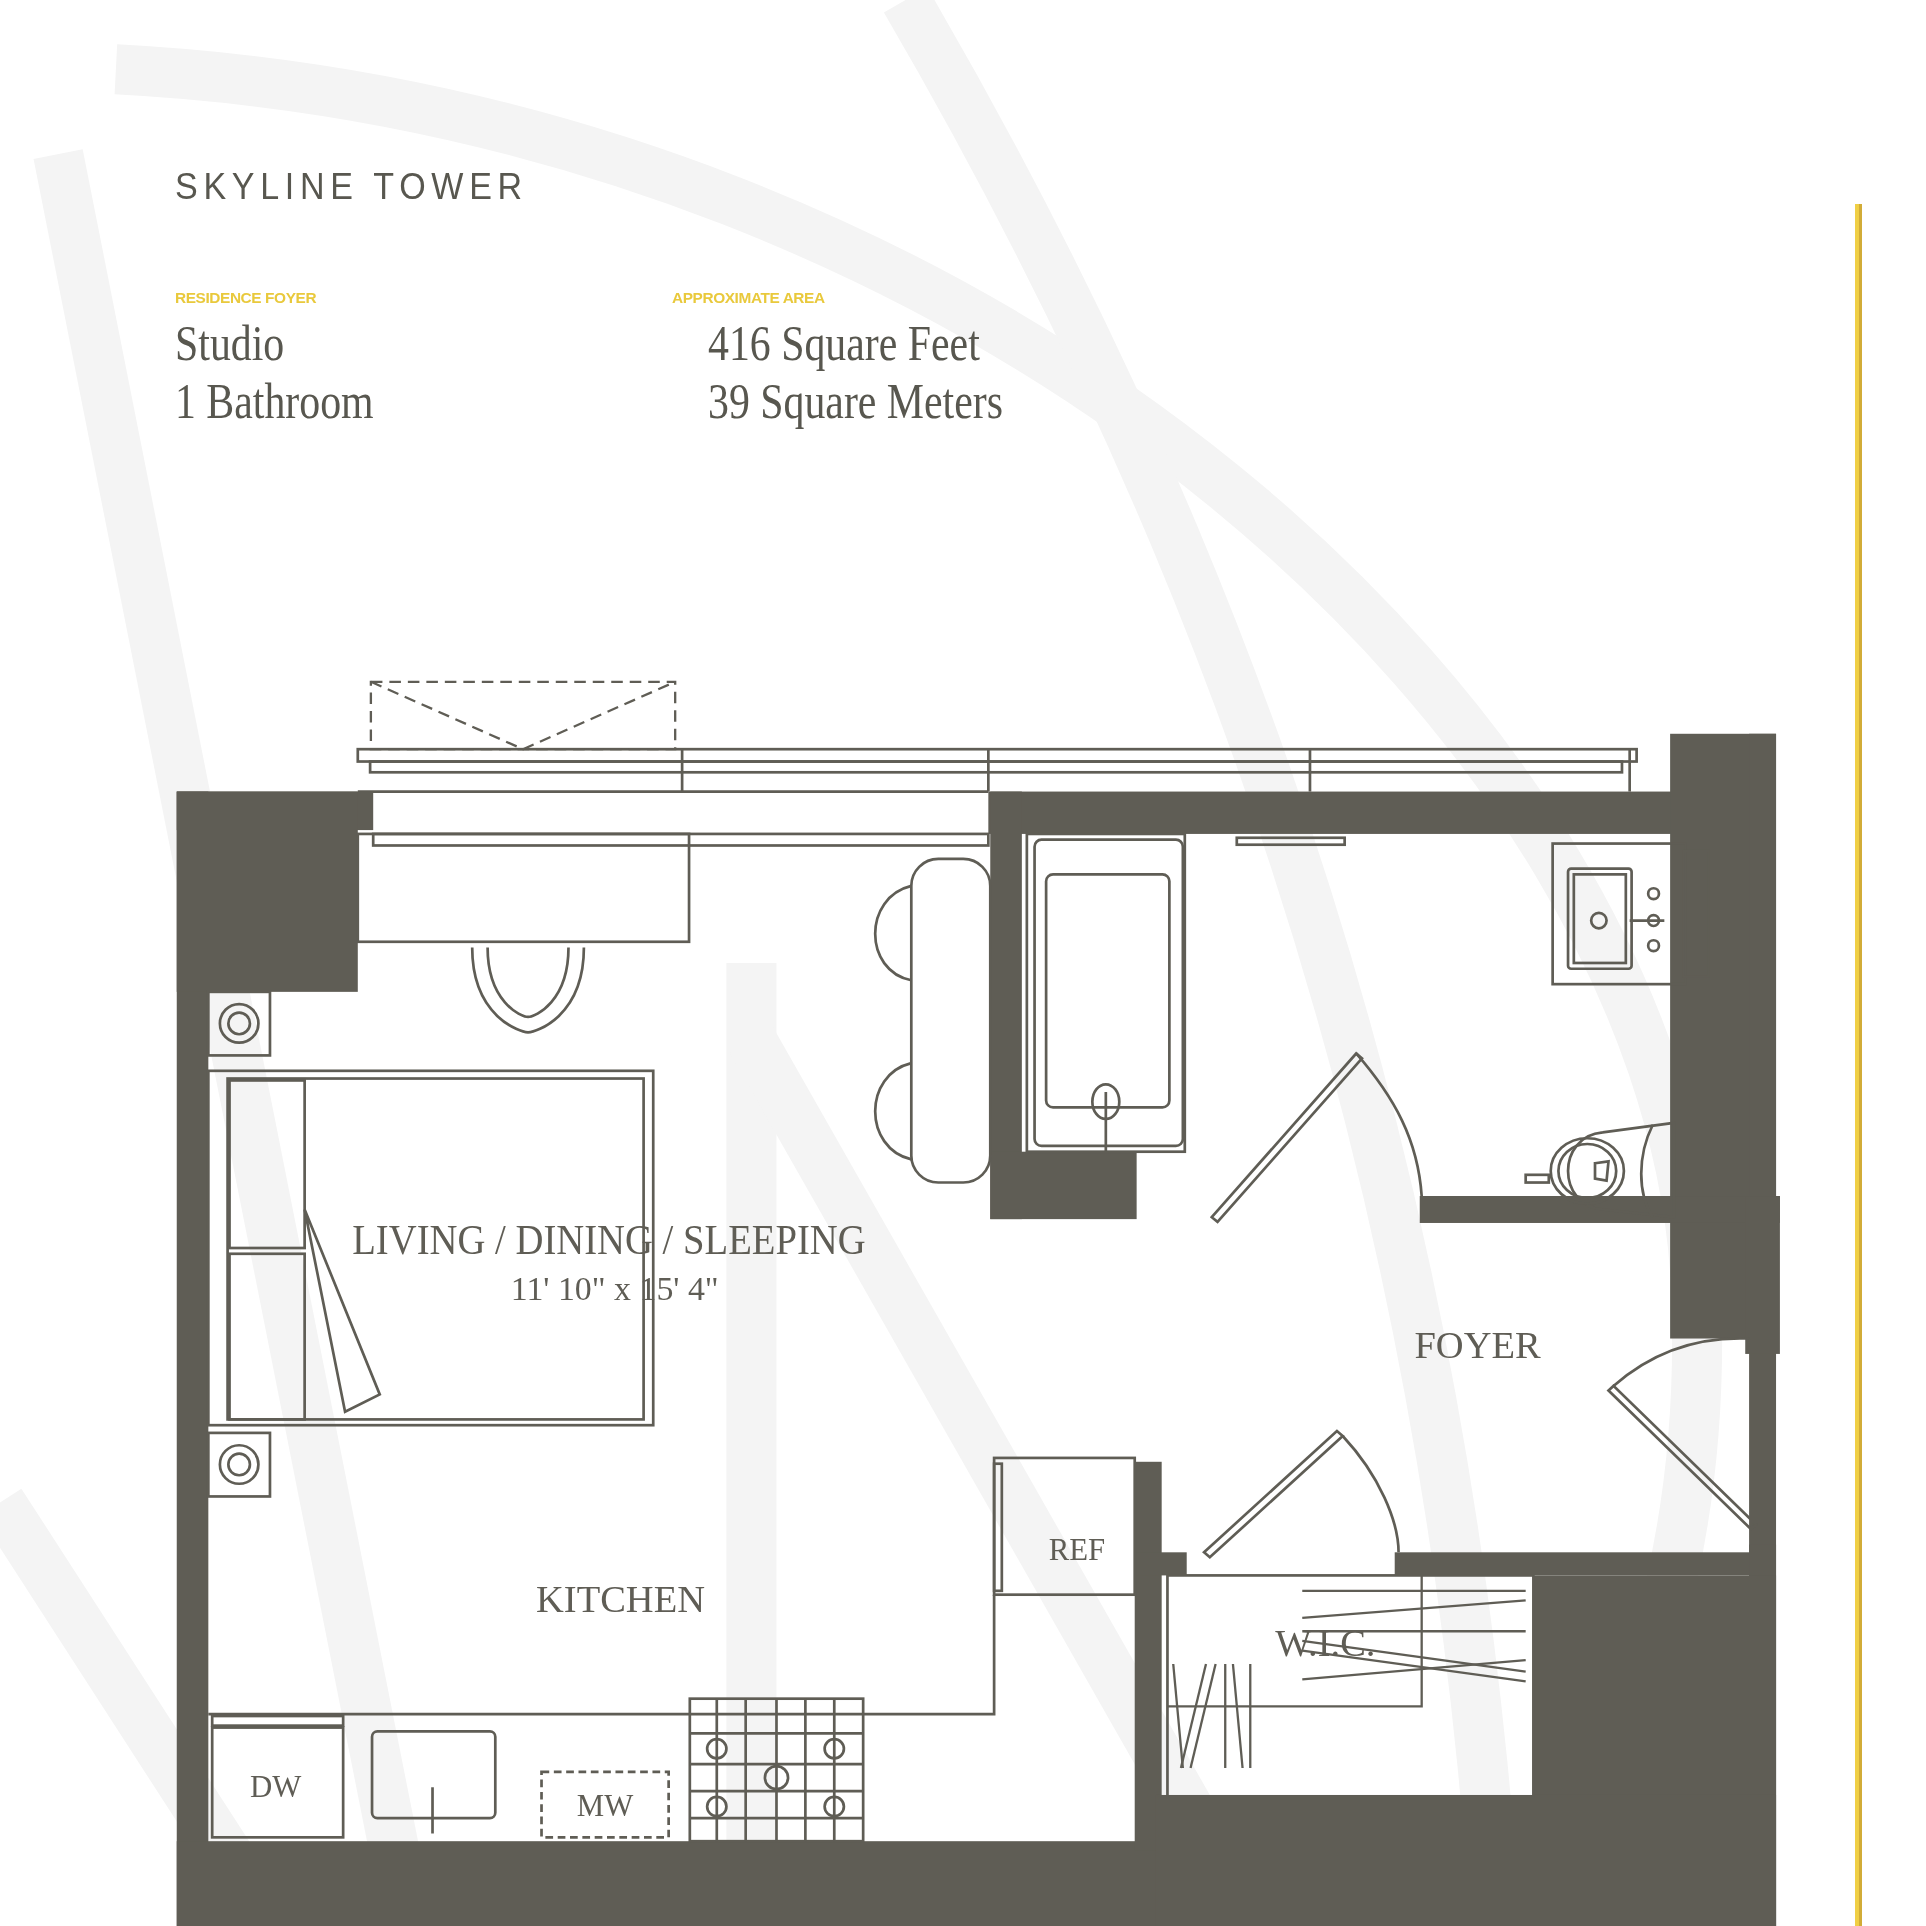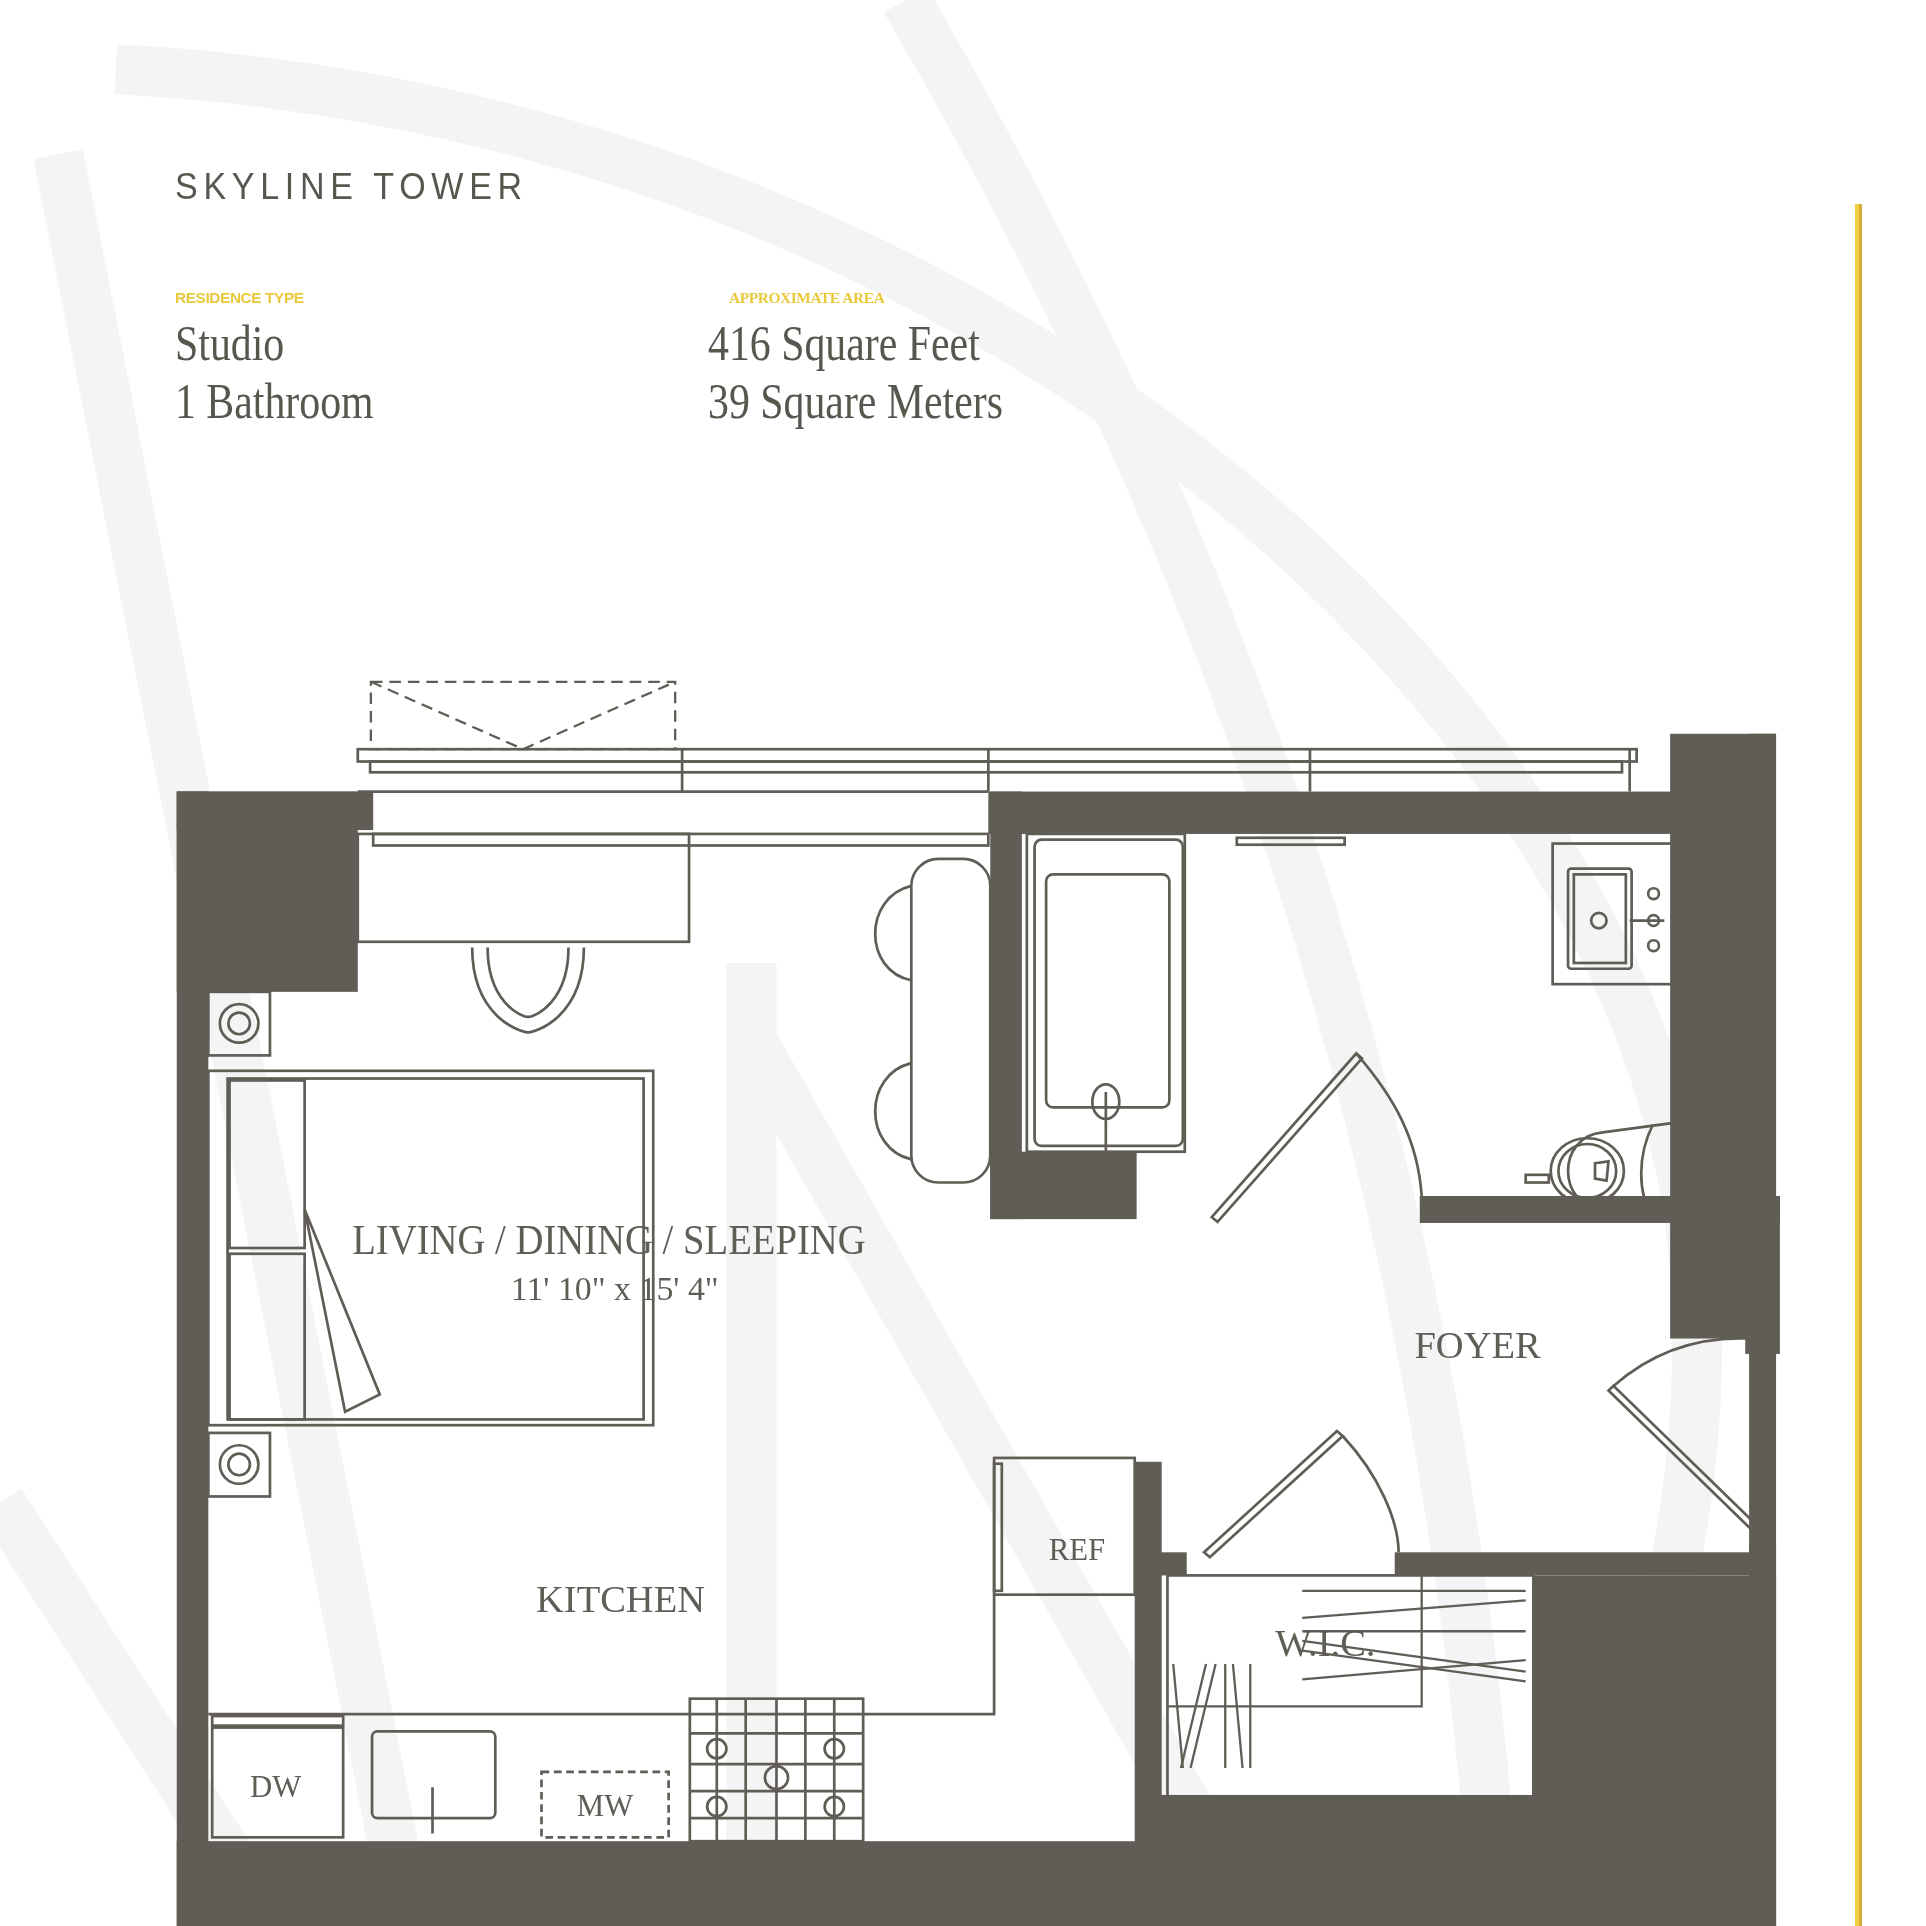--- a/index.html
+++ b/index.html
@@ -28,25 +28,25 @@
     <path d="M 150 400 L 1350 6454"></path>
     <path d="M 2350 0 C 3400 1800 4000 3800 3900 6454"></path>
     <path d="M 1950 2500 L 1950 5300"></path>
     <path d="M 1950 2700 L 3600 5600"></path>
     <path d="M 0 3900 L 1650 6454"></path>
   </g>
 </svg>
 
 <div class="abs brand">SKYLINE TOWER</div>
 
-<div class="abs eyebrow" style="left:175px; top:289px;">RESIDENCE TYPE</div>
+<div class="abs eyebrow" style="left:175px; top:289px;">RESIDENCE FOYER</div>
 <div class="abs big" style="left:175px; top:314px;">Studio</div>
 <div class="abs big" style="left:175px; top:372px;">1 Bathroom</div>
 
-<div class="abs eyebrow" style="left:729px; top:289px;font-family:Liberation Serif, serif;">APPROXIMATE AREA</div>
+<div class="abs eyebrow" style="left:672px; top:289px;">APPROXIMATE AREA</div>
 <div class="abs big" style="left:708px; top:314px;">416 Square Feet</div>
 <div class="abs big" style="left:708px; top:372px;">39 Square Meters</div>
 
 <div class="abs gold-rule"></div>
 
 <svg id="plan" viewBox="0 0 5554 6454">
   <g fill="#5f5d55">
 
     <rect x="458" y="2055" width="82" height="2995"></rect>
 

